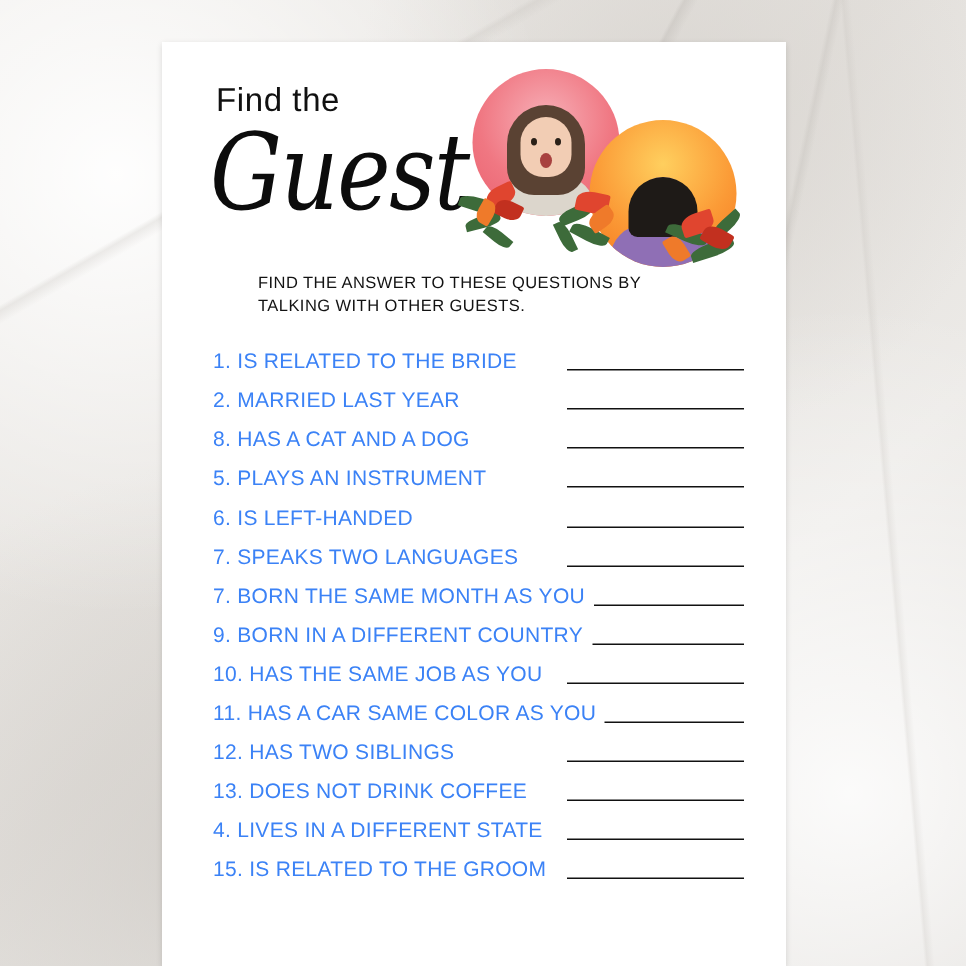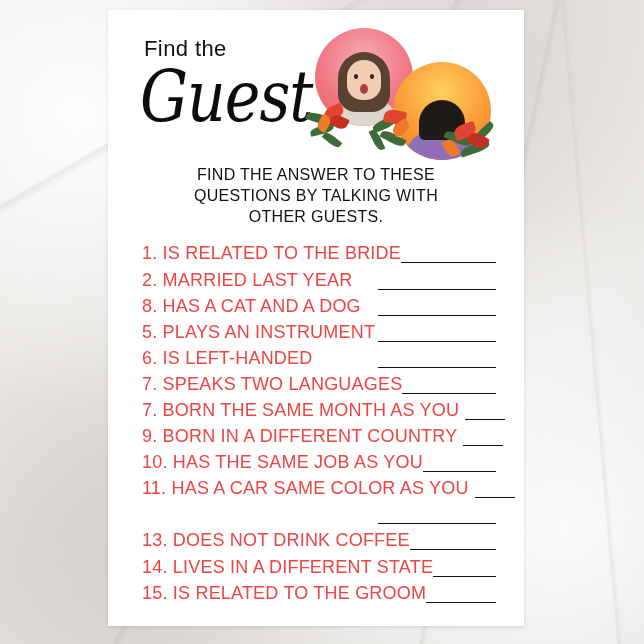--- a/index.html
+++ b/index.html
@@ -33,21 +33,21 @@
       linear-gradient(118deg, transparent 0 46%, rgba(186,182,177,0.35) 46.3%, transparent 47.2%),
       linear-gradient(102deg, transparent 0 71%, rgba(190,186,181,0.3) 71.4%, transparent 72.1%),
       linear-gradient(150deg, transparent 0 20%, rgba(196,192,187,0.28) 20.4%, transparent 21.3%),
       linear-gradient(85deg, transparent 0 88%, rgba(198,194,189,0.25) 88.3%, transparent 89%);
   }
 
   
   #card {
     position: absolute;
     left: 108px;
-    top: 10px;
+    top: 28px;
     width: 416px;
     height: 616px;
     background: #ffffff;
     box-shadow: 0 1px 4px rgba(0,0,0,0.13);
     overflow: hidden;
   }
 
   
   .header {
     position: relative;
@@ -162,43 +162,42 @@
     position: absolute;
     background: #e0452f;
     border-radius: 50% 10% 50% 10%;
   }
   .petal.orange { background: #ef7a2a; }
   .petal.dark { background: #c2301f; }
 
   
   .intro {
     margin: 4px 0 0 0;
-    text-align: center;
-    font-size: 16px;
+    font-size: 11px;
     line-height: 1.32;
     letter-spacing: 0.3px;
     color: #121212;
     padding: 0 64px;
     font-family: "Liberation Sans", sans-serif;
   }
 
   
   .list {
     margin: 14px 0 0 0;
     padding: 0 28px 0 34px;
   }
   .row {
     display: flex;
     align-items: flex-end;
     height: 26.1px;
   }
   .q-text {
-    font-size: 18px;
+    font-size: 14px;
     letter-spacing: 0.2px;
-    color: #ef4444;
+    color: #3b82f6;
     white-space: nowrap;
     padding-bottom: 3px;
   }
   .q-line {
     flex: 1 1 auto;
     border-bottom: 1.6px solid #111;
     margin-left: 6px;
     margin-bottom: 4px;
     min-width: 40px;
   }
@@ -303,28 +302,29 @@
     </div>
     <div class="row short">
       <div class="q-text">10. HAS THE SAME JOB AS YOU</div>
       <div class="q-line"></div>
     </div>
     <div class="row">
       <div class="q-text">11. HAS A CAR SAME COLOR AS YOU</div>
       <div class="q-line"></div>
     </div>
     <div class="row short">
+      <div class="q-text">12. HAS TWO SIBLINGS</div>
       <div class="q-line"></div>
     </div>
     <div class="row short">
       <div class="q-text">13. DOES NOT DRINK COFFEE</div>
       <div class="q-line"></div>
     </div>
     <div class="row short">
-      <div class="q-text">14. LIVES IN A DIFFERENT STATE</div>
+      <div class="q-text">4. LIVES IN A DIFFERENT STATE</div>
       <div class="q-line"></div>
     </div>
     <div class="row short">
       <div class="q-text">15. IS RELATED TO THE GROOM</div>
       <div class="q-line"></div>
     </div>
   </div>
 
 </div>
 

